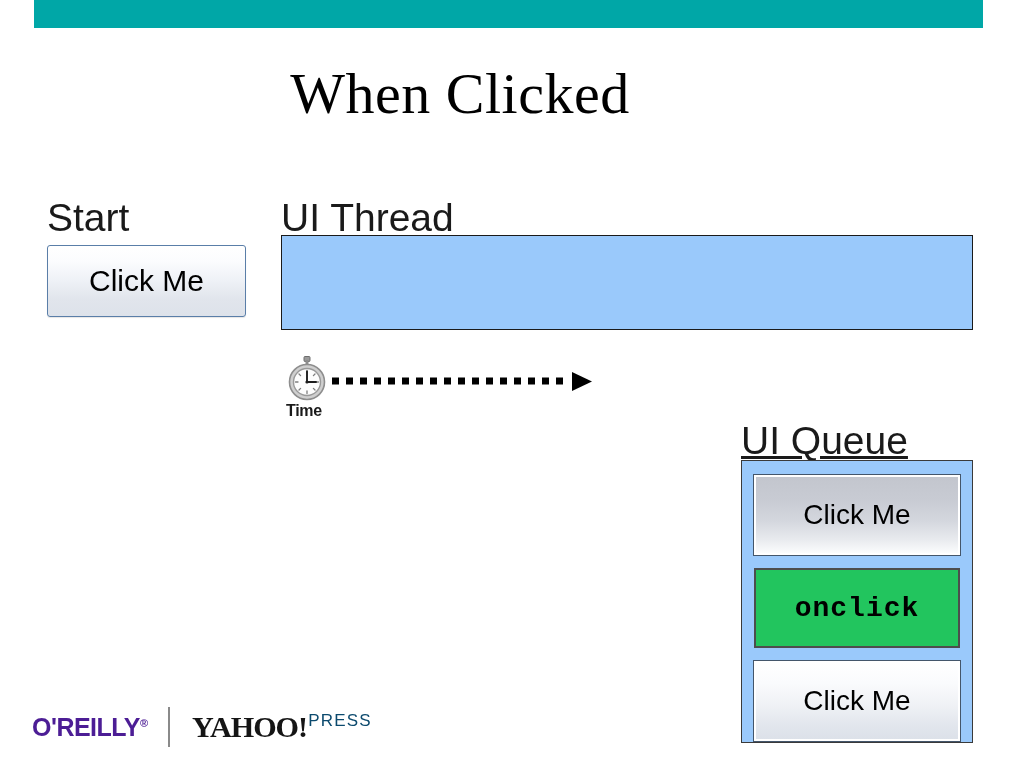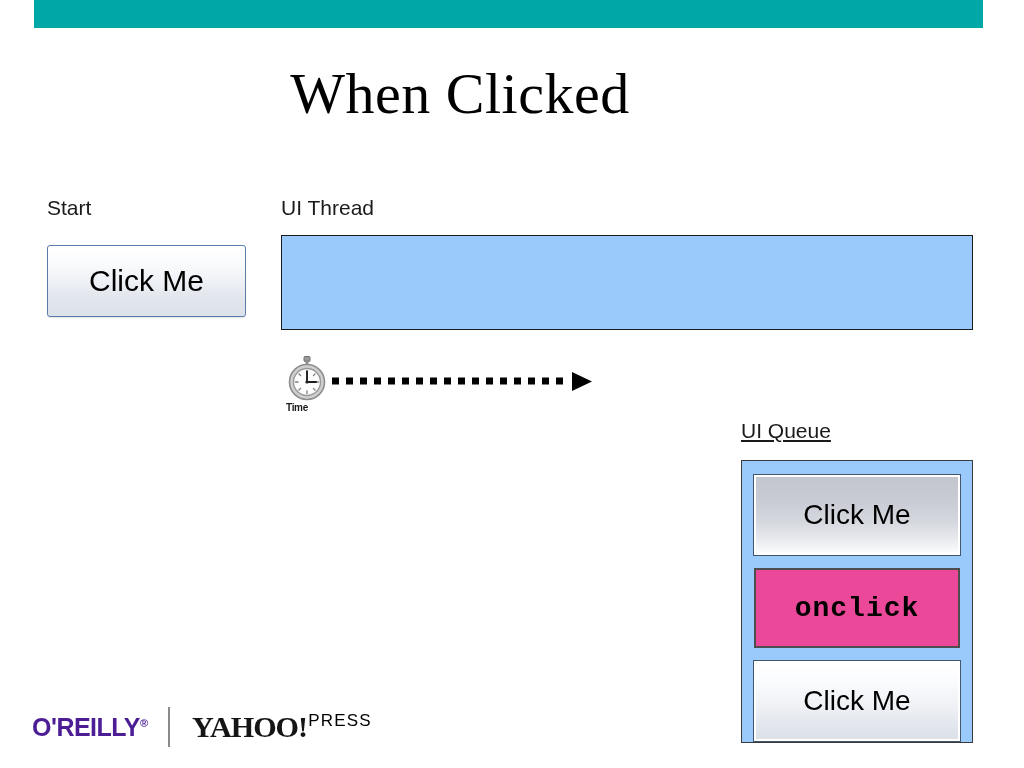--- a/index.html
+++ b/index.html
@@ -38,21 +38,21 @@
     font-weight: 400;
     color: #000000;
     letter-spacing: 0.5px;
     line-height: 1.1;
   }
 
   
   .section-label {
     position: absolute;
     font-family: "Liberation Sans", sans-serif;
-    font-size: 21px;
+    font-size: 39px;
     font-weight: 400;
     color: #1a1a1a;
     white-space: nowrap;
   }
   #label-start  { left: 47px;  top: 196px; }
   #label-uithread { left: 281px; top: 196px; }
   #label-uiqueue  { left: 741px; top: 419px; text-decoration: underline; }
 
   
   #start-button {
@@ -104,21 +104,21 @@
     left: 0;
     top: 0;
     width: 48px;
     height: 46px;
   }
   #time-label {
     position: absolute;
     left: 3px;
     top: 46px;
     font-family: "Liberation Sans", sans-serif;
-    font-size: 10px;
+    font-size: 16px;
     font-weight: bold;
     color: #1a1a1a;
     letter-spacing: -0.3px;
   }
 
   
   #time-arrow {
     position: absolute;
     left: 330px;
     top: 368px;
@@ -156,21 +156,21 @@
     background: linear-gradient(to bottom,
                 #c3c6ce 0%,
                 #c8cbd3 30%,
                 #d4d7de 58%,
                 #e8eaee 82%,
                 #fbfcfd 100%);
   }
   #queue-item-1 {
     margin-top: 13px;
     border: 2px solid #4d4d4d;
-    background: #ec4899;
+    background: #22c55e;
     font-family: "Liberation Mono", monospace;
     font-weight: bold;
     font-size: 28px;
     letter-spacing: 1px;
   }
   #queue-item-2 {
     margin-top: 13px;
     border: 2px solid #ffffff;
     outline: 1px solid #44566b;
     background: linear-gradient(to bottom,
@@ -220,21 +220,21 @@
     letter-spacing: -1px;
     color: #151515;
     transform: scaleX(1.04);
     transform-origin: left center;
   }
   #yahoo-press {
     font-family: "Liberation Sans", sans-serif;
     font-size: 17px;
     font-weight: 500;
     letter-spacing: 1.2px;
-    color: #000000;
+    color: #0c4a6e;
     margin-left: 6px;
   }
 </style>
 </head>
 <body>
 
 <div id="header-bar"></div>
 
 <div id="slide-title">When Clicked</div>
 

